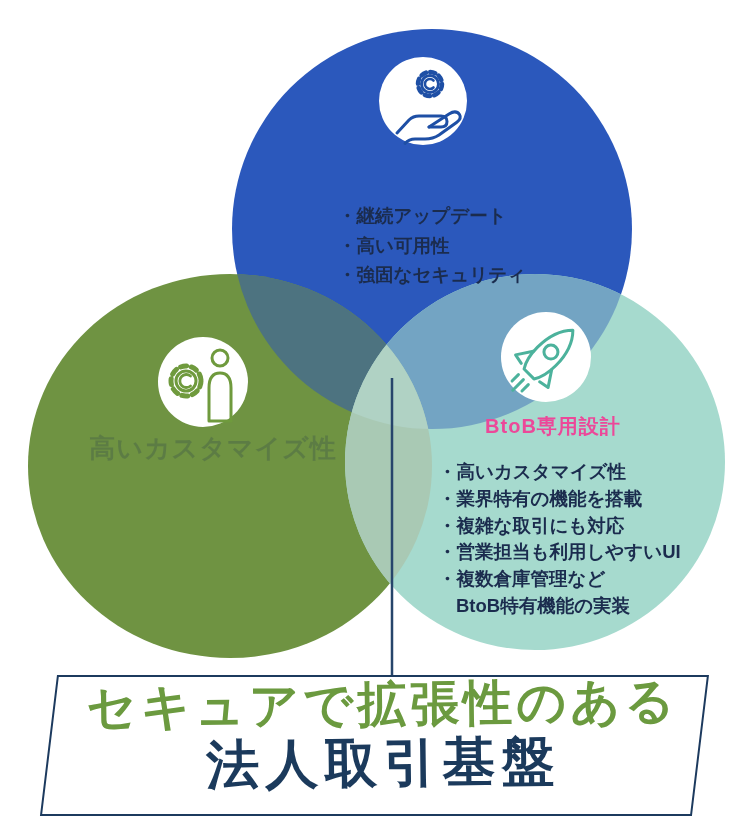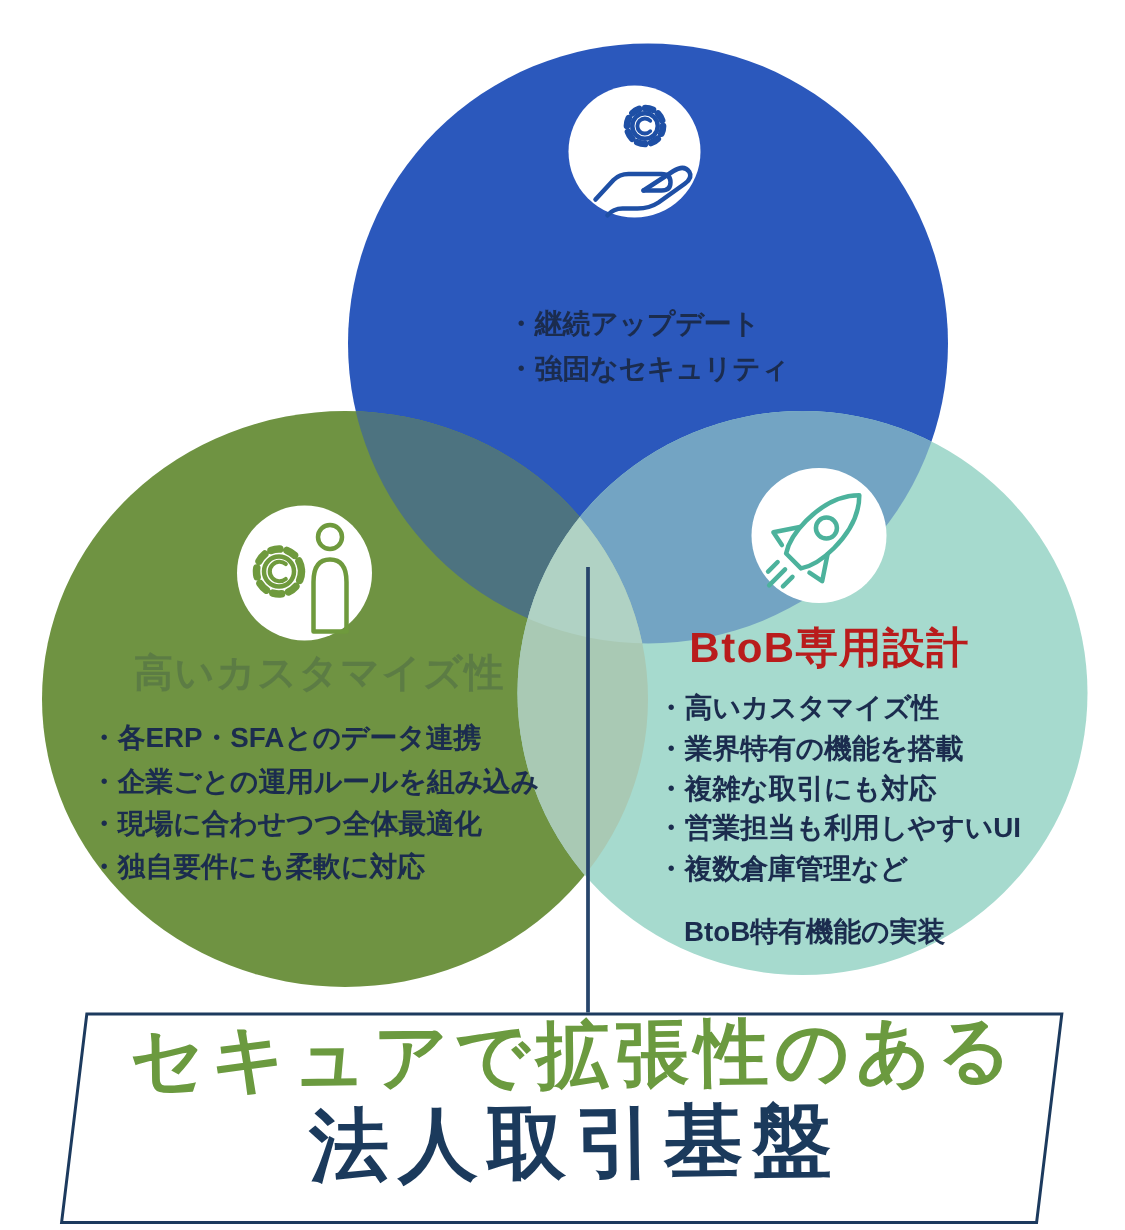--- a/index.html
+++ b/index.html
@@ -5,27 +5,27 @@
   html,body{margin:0;padding:0;background:#ffffff;}
   .stage{
     position:relative;width:750px;height:820px;overflow:hidden;background:#ffffff;
     font-family:"Liberation Sans","DejaVu Sans",sans-serif;
   }
   .stage svg{position:absolute;left:0;top:0;}
   .txt{position:absolute;white-space:nowrap;}
   .circle-title{font-weight:800;text-align:center;letter-spacing:1px;}
   .saas-title{left:280px;top:157px;width:300px;font-size:27px;color:#15389B;}
   .customize-title{left:63px;top:431px;width:300px;font-size:26px;color:rgba(27,45,78,0.22);}
-  .btob-title{left:403px;top:413px;width:300px;font-size:28px;color:#b91c1c;}
+  .btob-title{left:403px;top:413px;width:300px;font-size:20px;color:#ec4899;}
   .bullets{position:absolute;color:#1B2C4E;font-weight:700;font-size:18.5px;}
   .saas-bullets{left:338px;top:201px;line-height:29.5px;}
   .customize-bullets{left:60px;top:478px;line-height:28.6px;}
   .btob-bullets{left:438px;top:459px;line-height:26.8px;}
   .bullet-line{white-space:nowrap;}
-  .bullet-cont{padding-left:18px;margin-top:15px;}
+  .bullet-cont{padding-left:18px;}
   .banner{position:absolute;left:57px;top:675px;width:652px;height:141px;}
   .banner-shape{
     position:absolute;left:0;top:0;right:0;bottom:0;background:#ffffff;
     border:2.5px solid #1C3A5E;box-sizing:border-box;
     transform:skewX(-6.9deg);transform-origin:top left;
   }
   .banner-text{
     position:absolute;left:0;top:5px;width:100%;text-align:center;
     transform:rotate(-0.7deg);line-height:1.0;
   }
@@ -101,29 +101,24 @@
         <path d="M539,389 L539,398 M546,389 L546,404 M553,389 L553,398"></path>
       </g>
     </g>
   </svg>
 
   <div class="txt circle-title customize-title">高いカスタマイズ性</div>
   <div class="txt circle-title btob-title">BtoB専用設計</div>
 
   <div class="bullets saas-bullets">
     <div class="bullet-line">・継続アップデート</div>
+    <div class="bullet-line">・高い可用性</div>
     <div class="bullet-line">・強固なセキュリティ</div>
   </div>
 
-  <div class="bullets customize-bullets">
-    <div class="bullet-line">・各ERP・SFAとのデータ連携</div>
-    <div class="bullet-line">・企業ごとの運用ルールを組み込み</div>
-    <div class="bullet-line">・現場に合わせつつ全体最適化</div>
-    <div class="bullet-line">・独自要件にも柔軟に対応</div>
-  </div>
 
   <div class="bullets btob-bullets">
     <div class="bullet-line">・高いカスタマイズ性</div>
     <div class="bullet-line">・業界特有の機能を搭載</div>
     <div class="bullet-line">・複雑な取引にも対応</div>
     <div class="bullet-line">・営業担当も利用しやすいUI</div>
     <div class="bullet-line">・複数倉庫管理など</div>
     <div class="bullet-line bullet-cont">BtoB特有機能の実装</div>
   </div>
 

